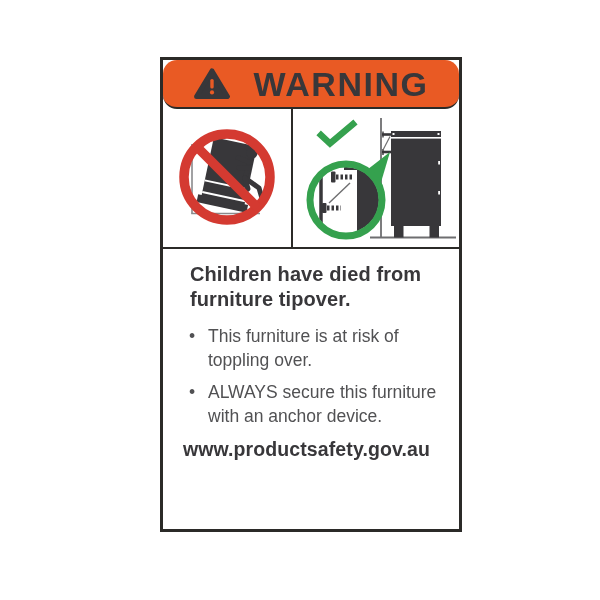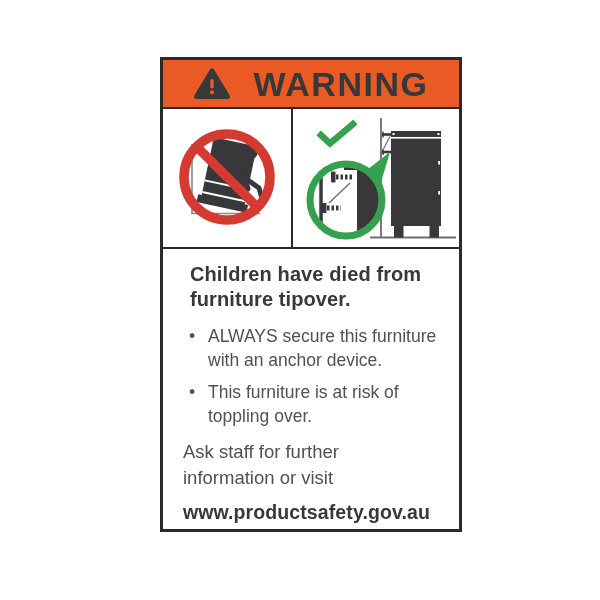--- a/index.html
+++ b/index.html
@@ -18,21 +18,21 @@
     background: #fff;
     overflow: hidden;
     display: flex; flex-direction: column;
   }
 
   .label-header {
     height: 49px; box-sizing: border-box;
     background: var(--header-bg, #E95A24);
     border-bottom: 2px solid var(--border, #2B2A28);
     display: flex; align-items: center; justify-content: center;
-    gap: 24px; flex: none;
+    gap: 24px; flex: none; border-radius: 14px;
   }
   .warning-word {
     font-size: 34px; font-weight: bold;
     letter-spacing: 1.5px;
     color: var(--ink, #38373A);
     line-height: 1;
     padding-top: 1px;
   }
 
   .pictogram-row {
@@ -185,21 +185,20 @@
           <circle class="green-stroke" cx="53" cy="91" r="36" fill="none" stroke-width="7"></circle>
 
           <polyline class="green-stroke" points="28,26 37,34.5 60,15" fill="none" stroke-width="6.5" stroke-linecap="square"></polyline>
         </svg>
       </div>
     </div>
 
     <div class="text-section">
       <p class="tip-heading">Children have died from furniture tipover.</p>
       <ul class="tip-bullets">
+        <li>This furniture is at risk of toppling over.</li>
         <li>ALWAYS secure this furniture with an anchor device.</li>
-        <li>This furniture is at risk of toppling over.</li>
       </ul>
-      <p class="ask-staff">Ask staff for further information or visit</p>
       <p class="website-url">www.productsafety.gov.au</p>
     </div>
 
   </div>
 </div>
 
 </body></html>

